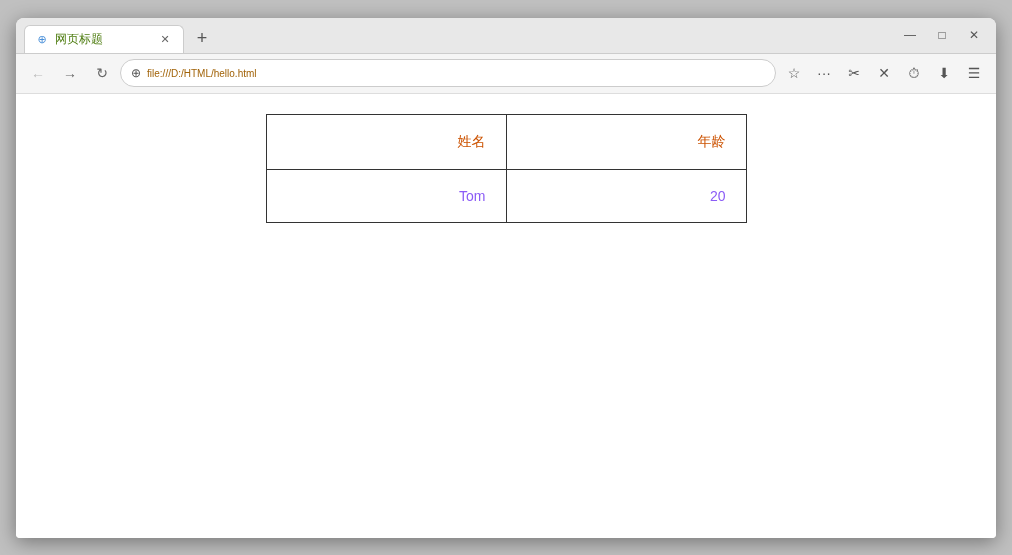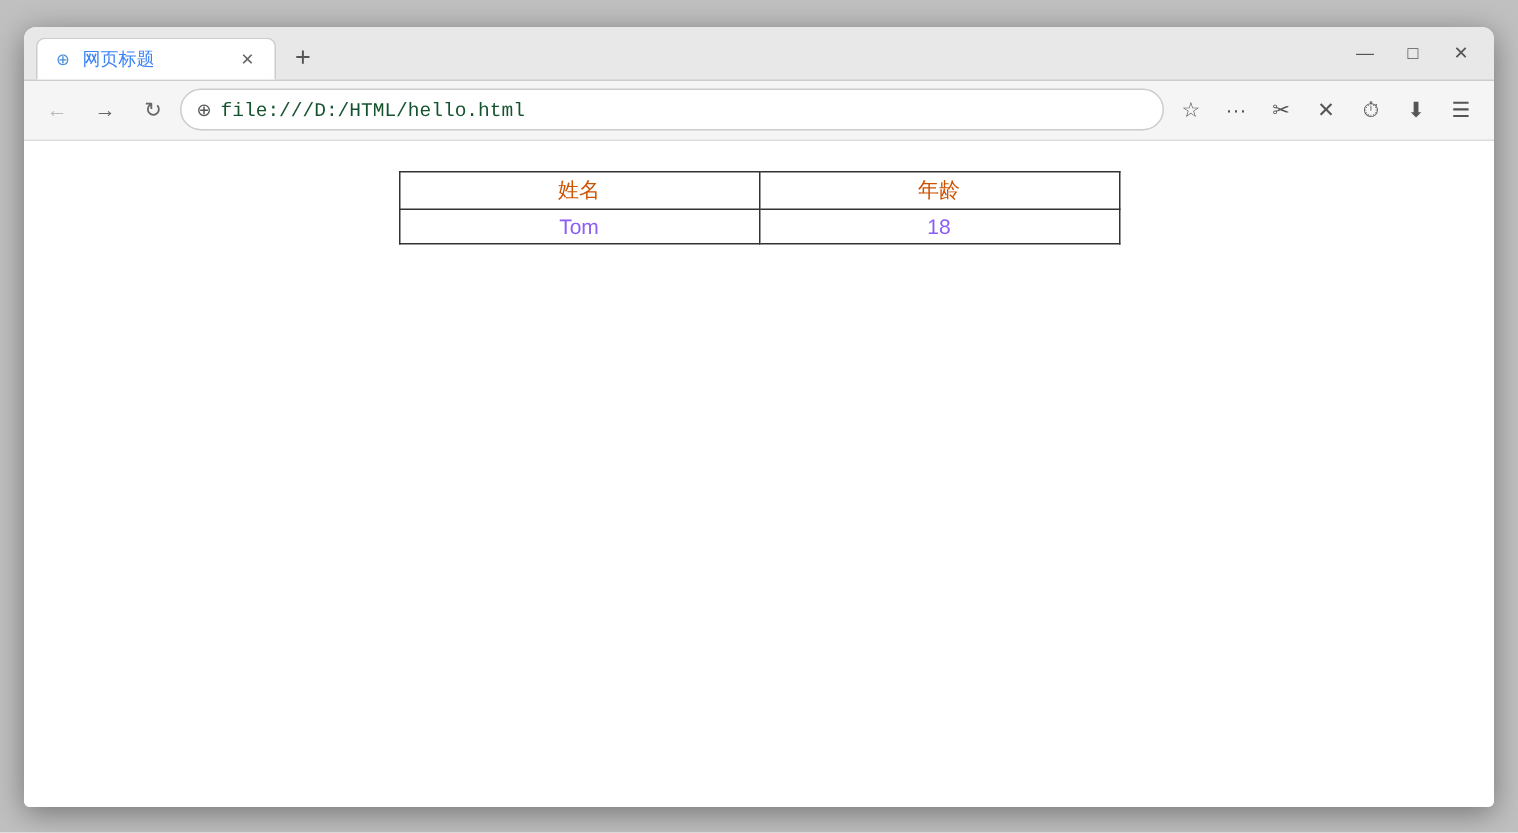--- a/index.html
+++ b/index.html
@@ -63,21 +63,21 @@
       display: flex;
       align-items: center;
       justify-content: center;
       color: #4a90d9;
       font-size: 11px;
     }
 
     .tab-label {
       flex: 1;
       font-size: 12px;
-      color: #3b82f6;
+      color: #4d7c0f;
     }
 
     .tab-close {
       width: 16px;
       height: 16px;
       display: flex;
       align-items: center;
       justify-content: center;
       border-radius: 50%;
       font-size: 11px;
@@ -159,24 +159,23 @@
 
     .address-icon {
       font-size: 12px;
       color: #555;
     }
 
     .address-bar {
       flex: 1;
       border: none;
       outline: none;
-      font-size: 13px;
-      color: #14532d;
+      font-size: 10px;
+      color: #a16207;
       background: transparent;
-      font-family: Liberation Mono, monospace;
     }
 
     .toolbar-actions {
       display: flex;
       align-items: center;
       gap: 2px;
     }
 
     .toolbar-btn {
       width: 28px;
@@ -203,22 +202,22 @@
     }
 
     .data-table {
       border-collapse: collapse;
       min-width: 480px;
     }
 
     .data-table th,
     .data-table td {
       border: 1px solid #333;
-      padding: 3px 20px;
-      text-align: center;
+      padding: 18px 20px;
+      text-align: right;
       font-size: 14px;
       min-width: 240px;
       margin-top: 37px;
     }
 
     .data-table th {
       color: #cc5200;
       font-weight: normal;
     }
 
@@ -272,19 +271,19 @@
     <table class="data-table">
       <thead>
         <tr>
           <th>姓名</th>
           <th>年龄</th>
         </tr>
       </thead>
       <tbody id="table-body">
       <tr>
             <td>Tom</td>
-            <td>18</td>
+            <td>20</td>
           </tr>
         </tbody>
     </table>
   </div>
 
 </div>
 
 </body></html>

